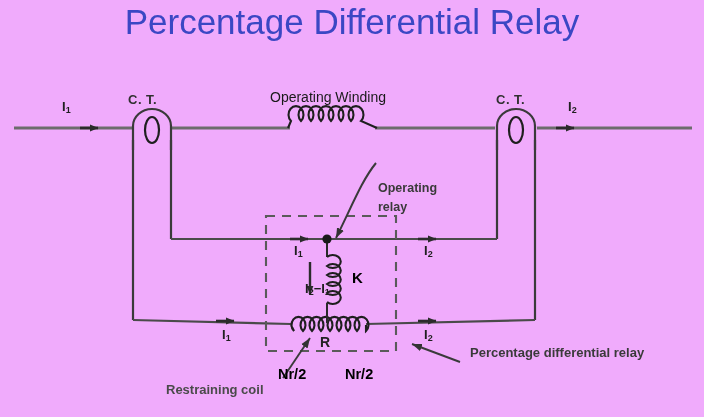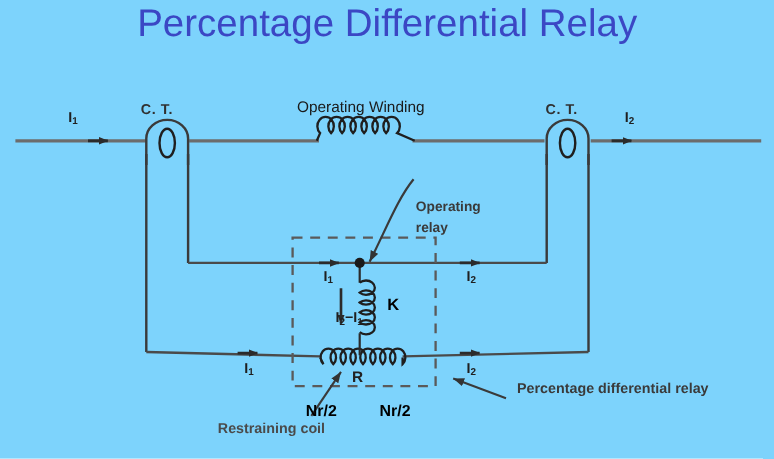--- a/index.html
+++ b/index.html
@@ -4,21 +4,21 @@
 <style>
   html, body {
     margin: 0;
     padding: 0;
     background: #ffffff;
   }
   #page {
     position: relative;
     width: 704px;
     height: 417px;
-    background: #7dd3fc;
+    background: #f0abfc;
     overflow: hidden;
     font-family: "Liberation Sans", sans-serif;
   }
   #title {
     position: absolute;
     left: 0;
     top: 2px;
     width: 704px;
     text-align: center;
     font-size: 35px;
@@ -54,21 +54,20 @@
   .lbl-op {
     font-size: 12.5px;
     font-weight: 600;
     color: #3a3a3a;
     line-height: 19px;
   }
   .lbl-rc {
     font-size: 13px;
     font-weight: 600;
     color: #4a4a4a;
-    margin-left: 32px;
   }
   .lbl-pdr {
     font-size: 13px;
     font-weight: 600;
     color: #3a3a3a;
   }
   .lbl-nr {
     font-size: 14.5px;
     font-weight: bold;
     color: #000000;

